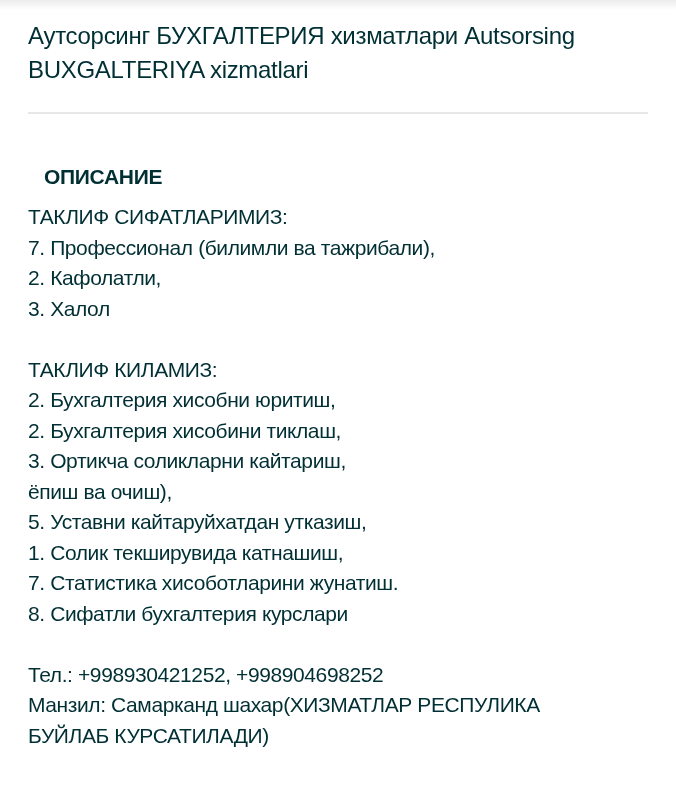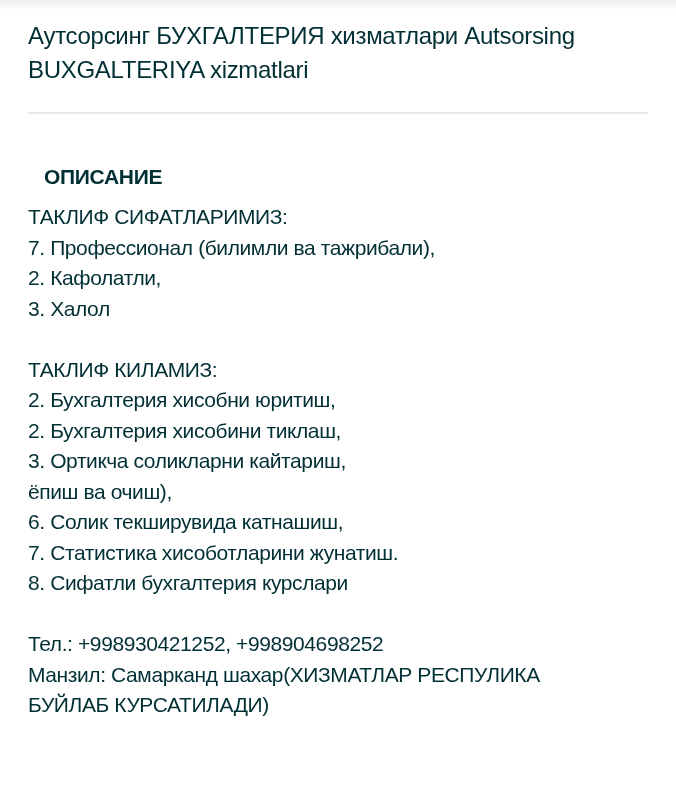--- a/index.html
+++ b/index.html
@@ -94,21 +94,22 @@
     <span class="line">ТАКЛИФ СИФАТЛАРИМИЗ:</span>
     <span class="line">7. Профессионал (билимли ва тажрибали),</span>
     <span class="line">2. Кафолатли,</span>
     <span class="line">3. Халол</span>
     <span class="gap"></span>
     <span class="line">ТАКЛИФ КИЛАМИЗ:</span>
     <span class="line">2. Бухгалтерия хисобни юритиш,</span>
     <span class="line">2. Бухгалтерия хисобини тиклаш,</span>
     <span class="line">3. Ортикча соликларни кайтариш,</span>
     <span class="line">ёпиш ва очиш),</span>
-    <span class="line">6. Солик текширувида катнашиш,</span>
+    <span class="line">5. Уставни кайтаруйхатдан утказиш,</span>
+    <span class="line">1. Солик текширувида катнашиш,</span>
     <span class="line">7. Статистика хисоботларини жунатиш.</span>
     <span class="line">8. Сифатли бухгалтерия курслари</span>
     <span class="gap"></span>
     <span class="line">Тел.: +998930421252, +998904698252</span>
     <span class="line">Манзил: Самарканд шахар(ХИЗМАТЛАР РЕСПУЛИКА</span>
     <span class="line">БУЙЛАБ КУРСАТИЛАДИ)</span>
   </div>
 </div>
 
 </body></html>

